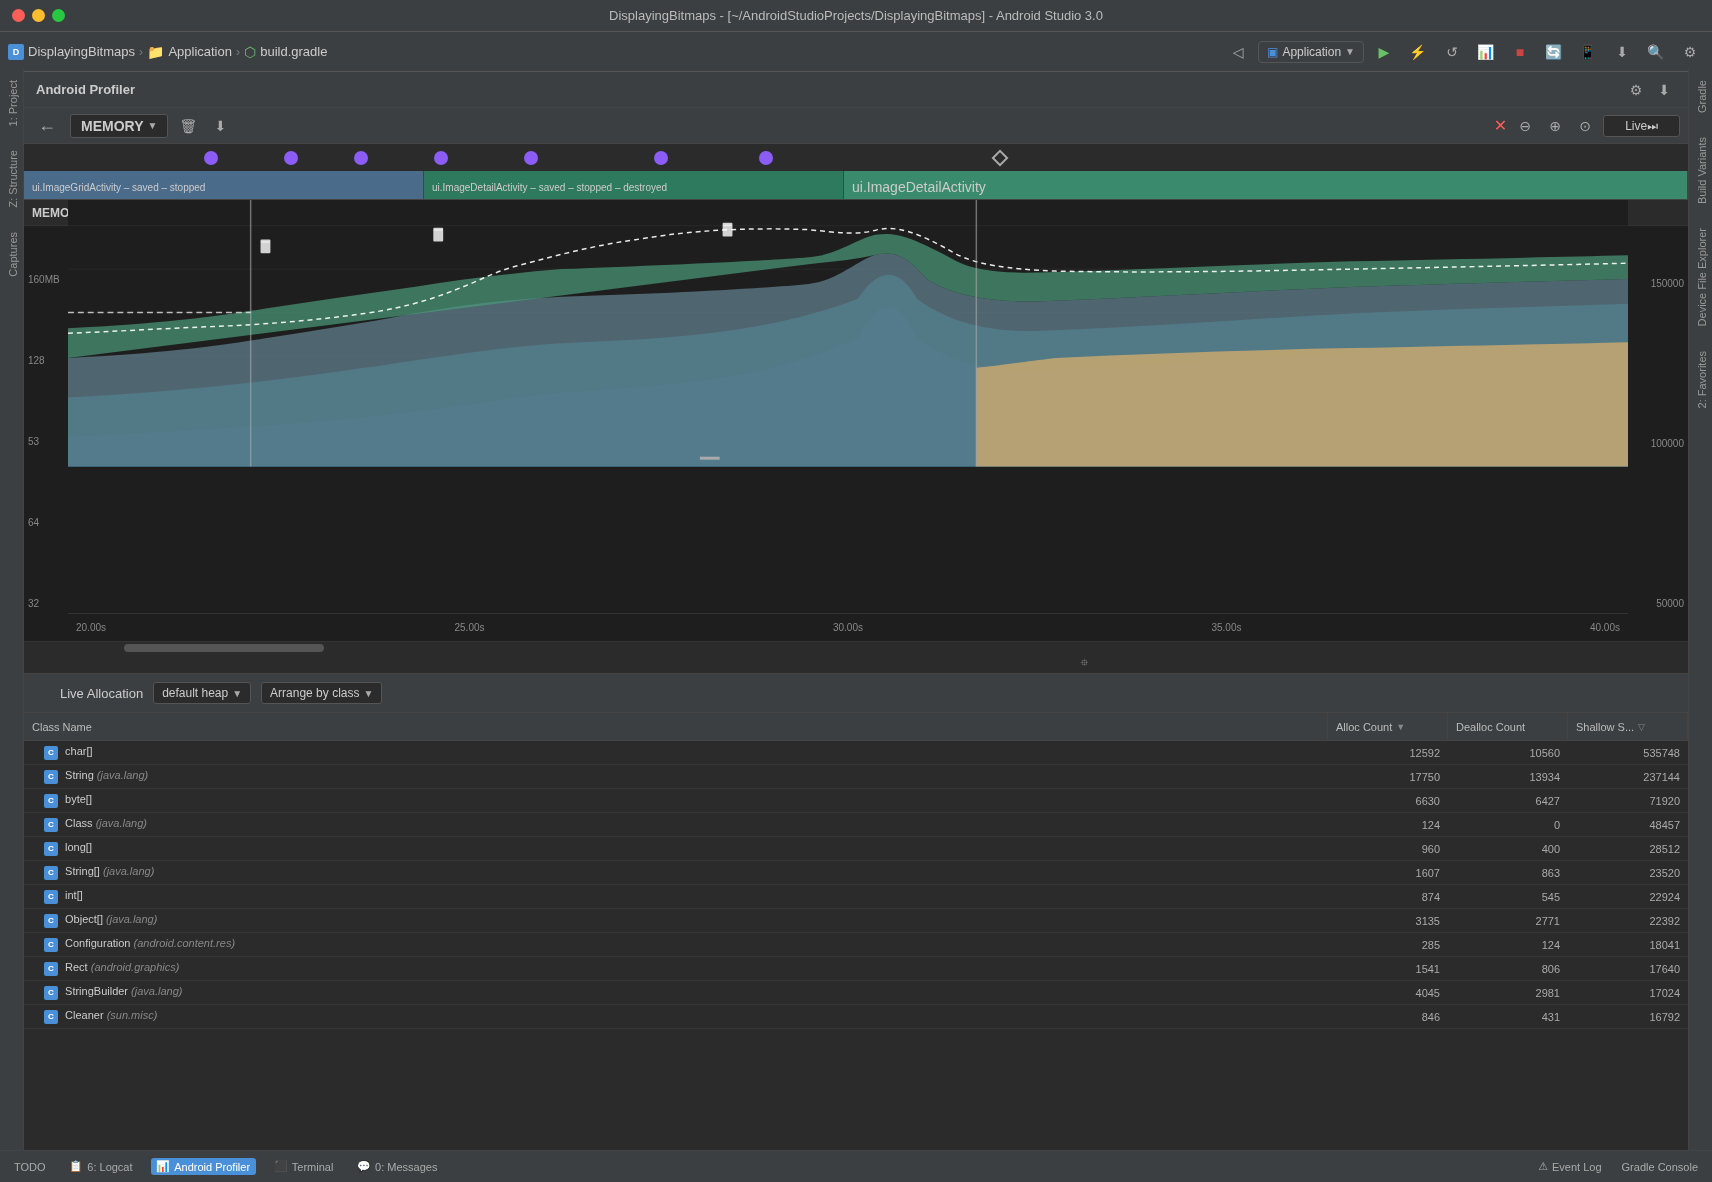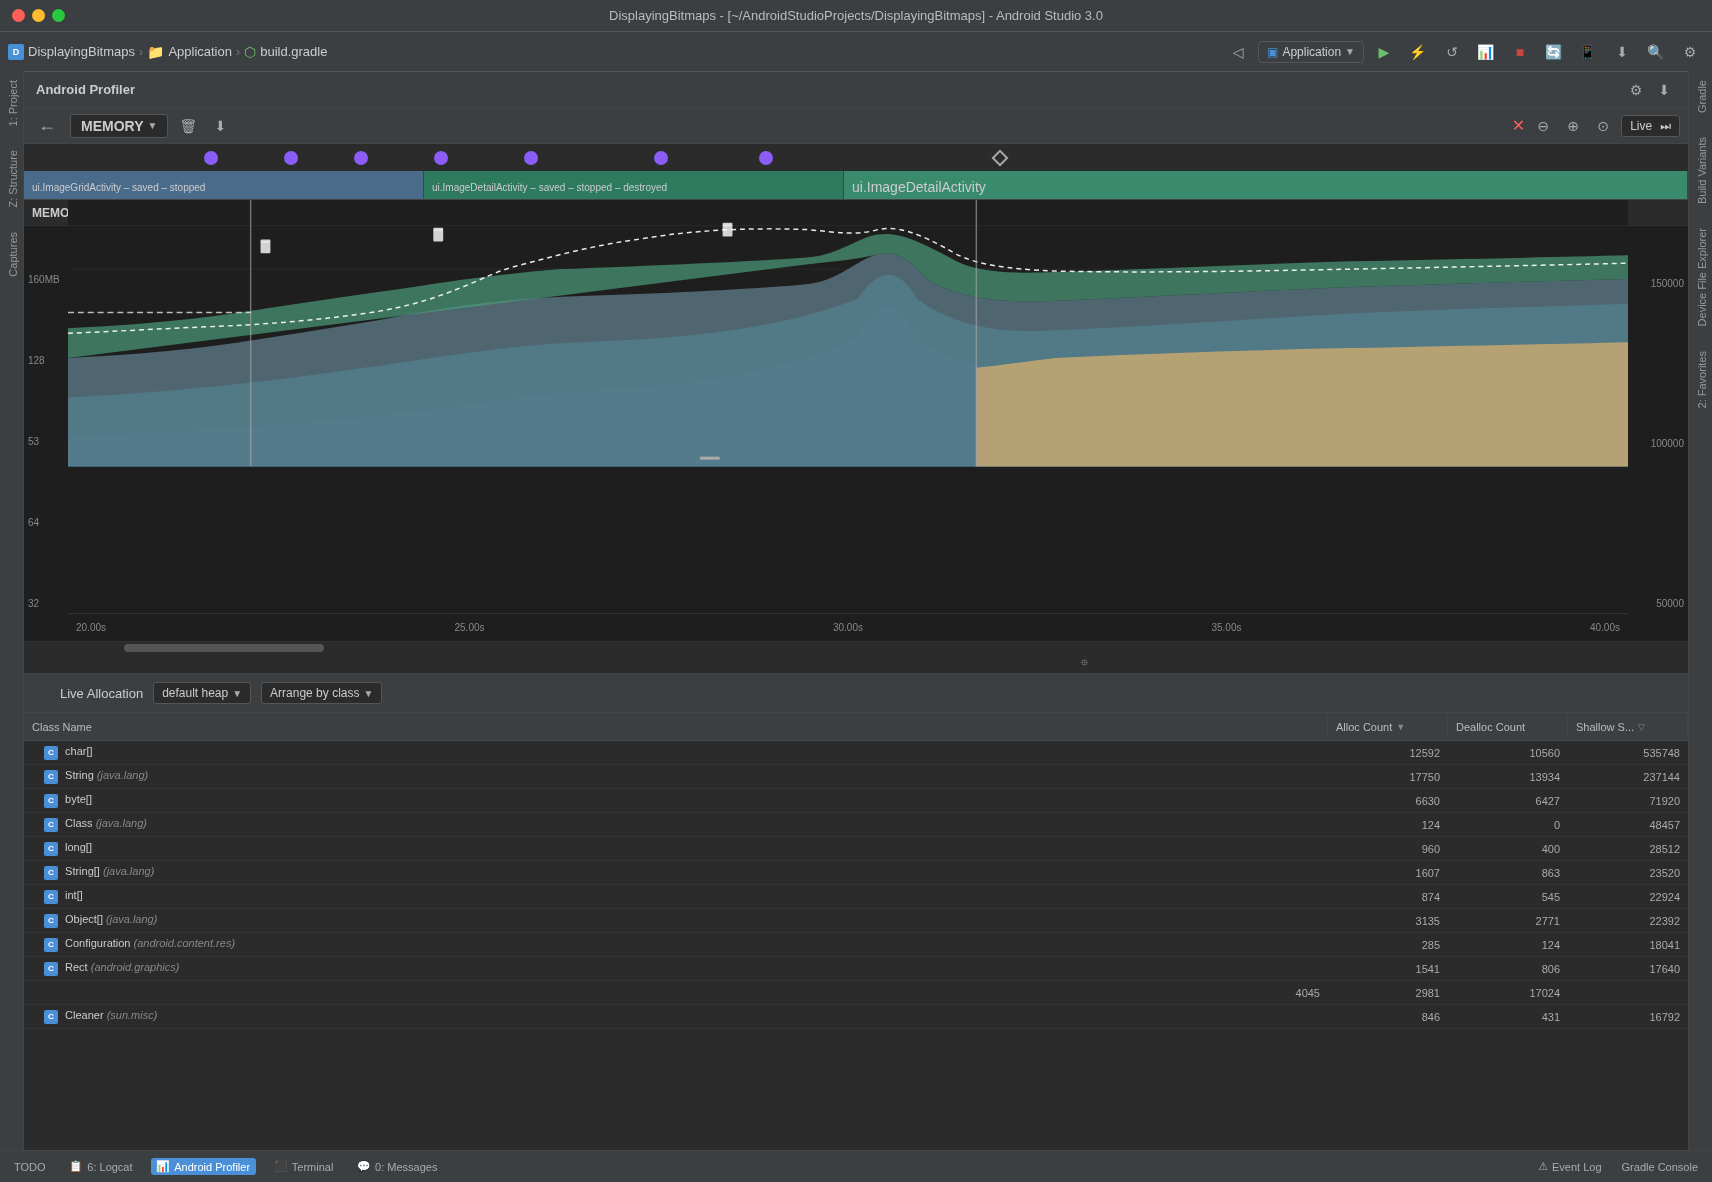--- a/index.html
+++ b/index.html
@@ -183,24 +183,24 @@
     }
     .close-btn {
       color: #ff5f57;
       font-size: 16px;
       cursor: pointer;
     }
     .live-btn {
       background: #2b2b2b;
       border: 1px solid #555;
       border-radius: 3px;
-      padding: 3px 8px;
-      display: flex;
-      align-items: center;
-      gap: 8px;
+      padding: 3px 21px;
+      display: flex;
+      align-items: center;
+      gap: 0;
       color: #ccc;
       cursor: pointer;
     }
 
     
     #activity-bars {
       background: #2b2b2b;
       height: 56px;
       border-bottom: 1px solid #444;
       display: flex;
@@ -884,20 +884,24 @@
       <div class="table-cell row-indent">
         <span class="class-icon">C</span>
         Rect <span class="italic-gray">(android.graphics)</span>
       </div>
       <div class="table-cell number">1541</div>
       <div class="table-cell number">806</div>
       <div class="table-cell number">17640</div>
     </div>
 
     <div class="table-row">
+      <div class="table-cell row-indent">
+        <span class="class-icon">C</span>
+        StringBuilder <span class="italic-gray">(java.lang)</span>
+      </div>
       <div class="table-cell number">4045</div>
       <div class="table-cell number">2981</div>
       <div class="table-cell number">17024</div>
     </div>
 
     <div class="table-row">
       <div class="table-cell row-indent">
         <span class="class-icon">C</span>
         Cleaner <span class="italic-gray">(sun.misc)</span>
       </div>

